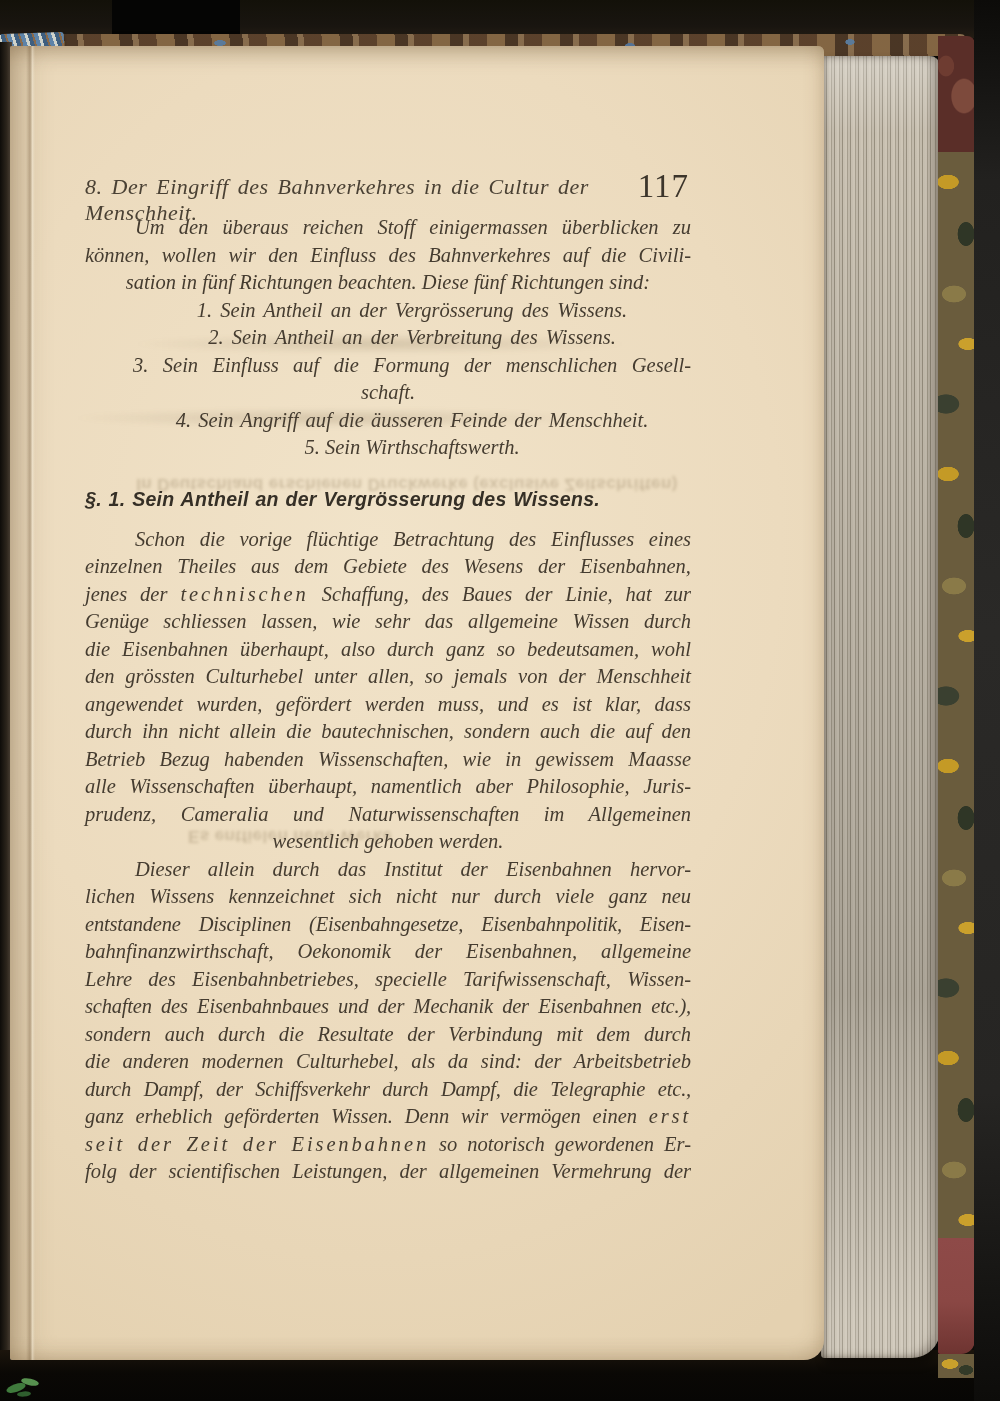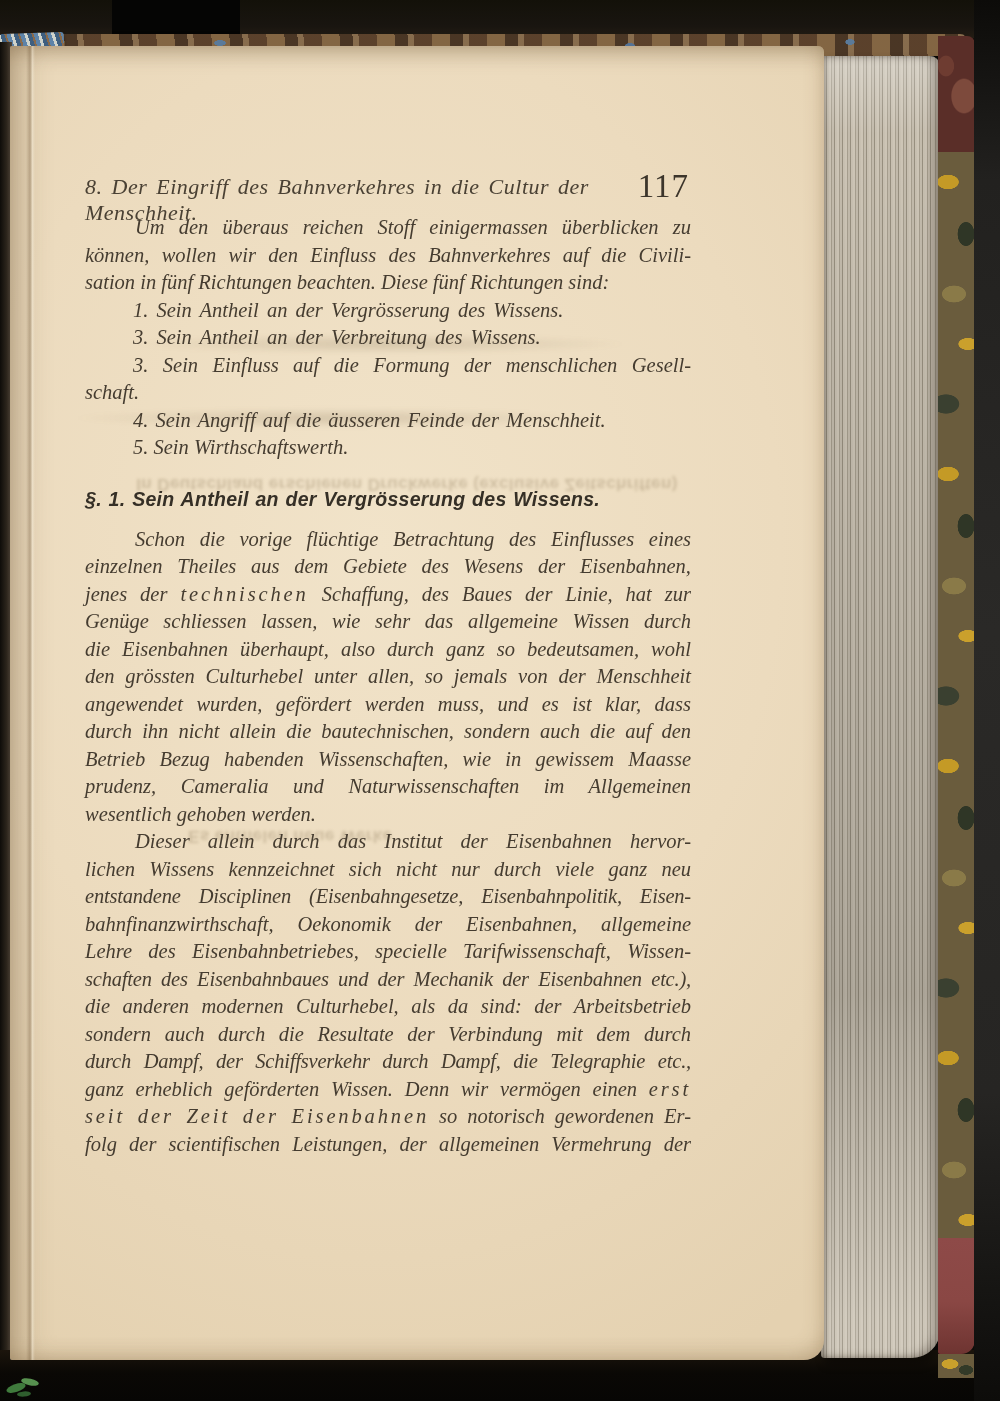--- a/index.html
+++ b/index.html
@@ -84,21 +84,21 @@
   .ghost1{left:92px;top:428px;width:610px;text-align:center;}
   .ghost2{left:178px;top:780px;}
   .smudge{position:absolute;background:radial-gradient(ellipse at center,rgba(110,90,60,.20),transparent 70%);
      filter:blur(2px);}
   .smudge1{left:120px;top:288px;width:500px;height:20px;}
   .smudge2{left:60px;top:362px;width:520px;height:20px;}
 
   
   .text-block{position:absolute;left:75px;top:168px;width:606px;color:#453c30;
      font-size:20.5px;line-height:27.5px;font-style:italic;}
-  .line{height:27.5px;white-space:nowrap;}
+  .line{height:27.5px;white-space:nowrap;text-align:center;}
   .line.j{text-align:justify;text-align-last:justify;white-space:normal;}
   .line.tight{word-spacing:-2.5px;letter-spacing:-.2px;}
   .sp{letter-spacing:.14em;}
   .section-heading{font-family:"Liberation Sans","DejaVu Sans",sans-serif;font-weight:bold;
      font-size:19.5px;color:#352f26;text-align:left;margin:24px 0 12px 0;height:28px;
      letter-spacing:.3px;word-spacing:1px;}
 
   
   .leaf{position:absolute;left:4px;top:1368px;}
 </style>
@@ -132,45 +132,46 @@
     <div class="page-header">
       <span class="running-title">8. Der Eingriff des Bahnverkehres in die Cultur der Menschheit.</span>
       <span class="page-number">117</span>
     </div>
 
     <div class="text-block" id="text-lines">
         <div class="line j" style="padding-left: 50px;">Um den überaus reichen Stoff einigermassen überblicken zu</div>
         <div class="line j">können, wollen wir den Einfluss des Bahnverkehres auf die Civili-</div>
         <div class="line">sation in fünf Richtungen beachten. Diese fünf Richtungen sind:</div>
         <div class="line" style="padding-left: 48px; word-spacing: 3px;">1. Sein Antheil an der Vergrösserung des Wissens.</div>
-        <div class="line" style="padding-left: 48px; word-spacing: 3px;">3. Sein Antheil an der Verbreitung des Wissens.</div>
+        <div class="line" style="padding-left: 48px; word-spacing: 3px;">2. Sein Antheil an der Verbreitung des Wissens.</div>
         <div class="line j" style="padding-left: 48px;">3. Sein Einfluss auf die Formung der menschlichen Gesell-</div>
         <div class="line">schaft.</div>
         <div class="line" style="padding-left: 48px; word-spacing: 2px;">4. Sein Angriff auf die äusseren Feinde der Menschheit.</div>
         <div class="line" style="padding-left: 48px;">5. Sein Wirthschaftswerth.</div>
         <div class="section-heading">§. 1. Sein Antheil an der Vergrösserung des Wissens.</div>
         <div class="line j" style="padding-left: 50px;">Schon die vorige flüchtige Betrachtung des Einflusses eines</div>
         <div class="line j">einzelnen Theiles aus dem Gebiete des Wesens der Eisenbahnen,</div>
         <div class="line j">jenes der <span class="sp">technischen</span> Schaffung, des Baues der Linie, hat zur</div>
         <div class="line j">Genüge schliessen lassen, wie sehr das allgemeine Wissen durch</div>
         <div class="line j">die Eisenbahnen überhaupt, also durch ganz so bedeutsamen, wohl</div>
         <div class="line j">den grössten Culturhebel unter allen, so jemals von der Menschheit</div>
         <div class="line j">angewendet wurden, gefördert werden muss, und es ist klar, dass</div>
         <div class="line j">durch ihn nicht allein die bautechnischen, sondern auch die auf den</div>
         <div class="line j">Betrieb Bezug habenden Wissenschaften, wie in gewissem Maasse</div>
+        <div class="line j">alle Wissenschaften überhaupt, namentlich aber Philosophie, Juris-</div>
         <div class="line j">prudenz, Cameralia und Naturwissenschaften im Allgemeinen</div>
         <div class="line">wesentlich gehoben werden.</div>
         <div class="line j" style="padding-left: 50px;">Dieser allein durch das Institut der Eisenbahnen hervor-</div>
         <div class="line j">lichen Wissens kennzeichnet sich nicht nur durch viele ganz neu</div>
         <div class="line j tight">entstandene Disciplinen (Eisenbahngesetze, Eisenbahnpolitik, Eisen-</div>
         <div class="line j">bahnfinanzwirthschaft, Oekonomik der Eisenbahnen, allgemeine</div>
         <div class="line j">Lehre des Eisenbahnbetriebes, specielle Tarifwissenschaft, Wissen-</div>
         <div class="line j tight">schaften des Eisenbahnbaues und der Mechanik der Eisenbahnen etc.),</div>
+        <div class="line j">sondern auch durch die Resultate der Verbindung mit dem durch</div>
         <div class="line j">die anderen modernen Culturhebel, als da sind: der Arbeitsbetrieb</div>
-        <div class="line j">sondern auch durch die Resultate der Verbindung mit dem durch</div>
         <div class="line j tight">durch Dampf, der Schiffsverkehr durch Dampf, die Telegraphie etc.,</div>
         <div class="line j">ganz erheblich geförderten Wissen. Denn wir vermögen einen <span class="sp">erst</span></div>
         <div class="line j"><span class="sp">seit der Zeit der Eisenbahnen</span> so notorisch gewordenen Er-</div>
         <div class="line j">folg der scientifischen Leistungen, der allgemeinen Vermehrung der</div>
       </div>
   </div>
 
   <svg class="leaf" width="44" height="32" viewBox="0 0 44 32">
     <ellipse cx="12" cy="20" rx="10" ry="4" fill="#3f7a3c" transform="rotate(-18 12 20)"></ellipse>
     <ellipse cx="26" cy="14" rx="9" ry="3.4" fill="#57914f" transform="rotate(12 26 14)"></ellipse>

